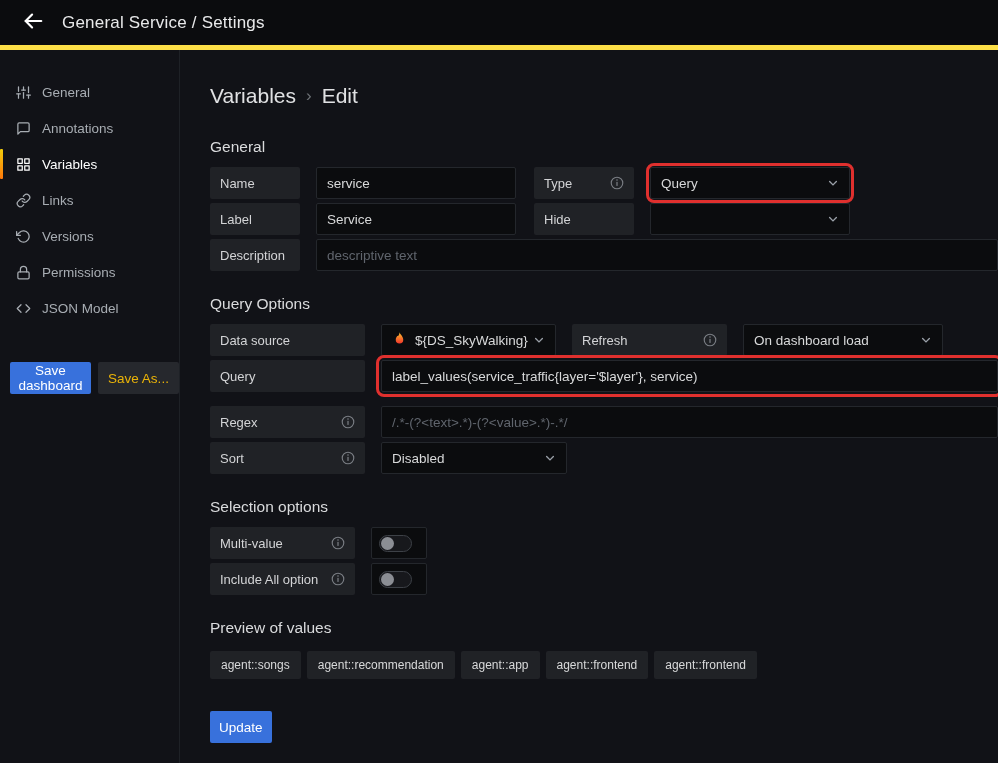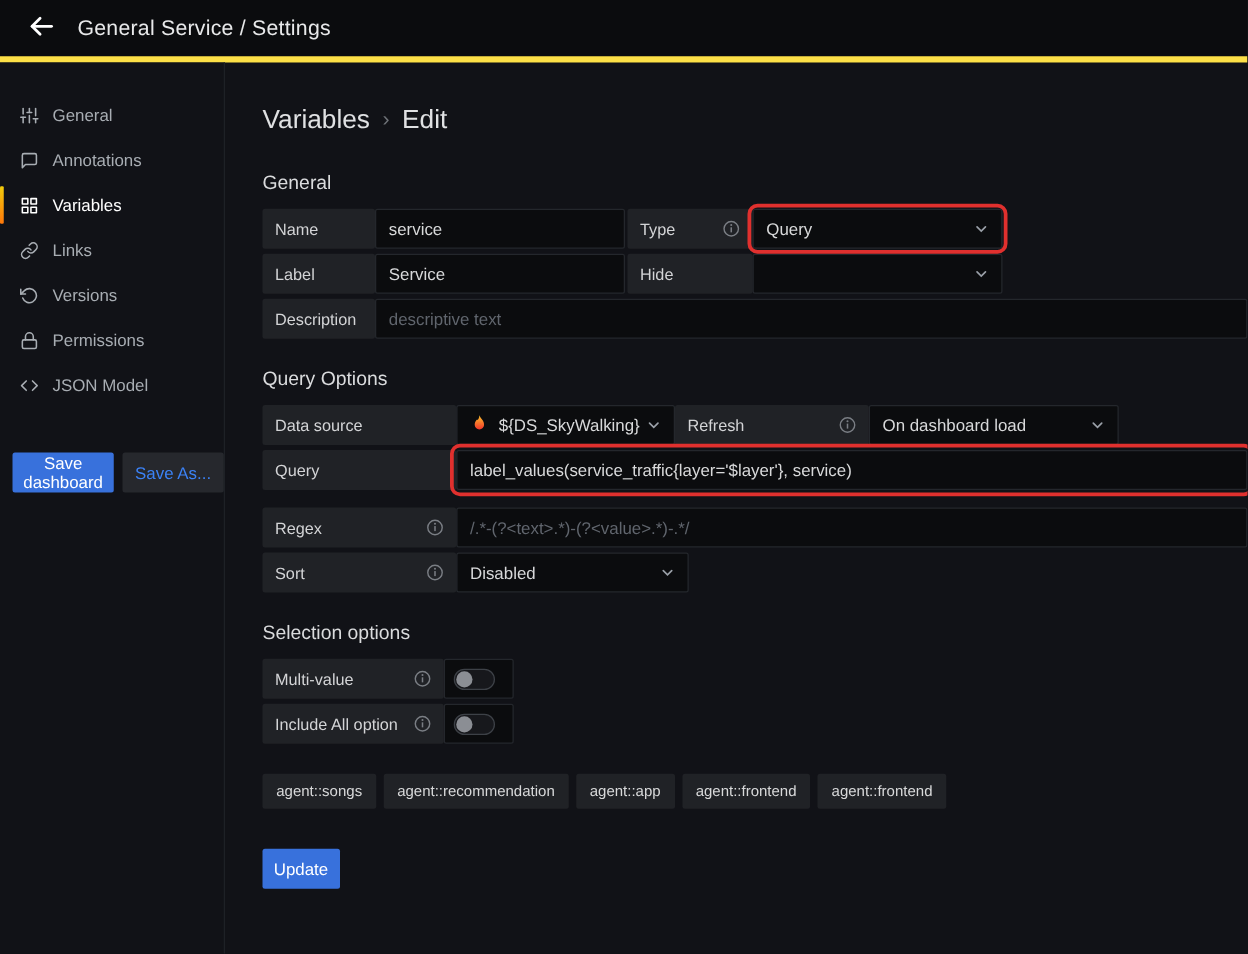--- a/index.html
+++ b/index.html
@@ -37,32 +37,32 @@
   .side-item.active::before {
     content: ''; position: absolute; left: 0; top: 3px; bottom: 3px; width: 3px;
     background: linear-gradient(#f2cc0c, var(--active-orange, #ff780a)); border-radius: 1px;
   }
   .sidebar-actions { margin-top: 36px; padding-left: 10px; display: flex; flex-direction: row; gap: 7px; }
   .btn {
     border: none; border-radius: 2px; height: 32px; cursor: pointer;
     font-family: inherit; font-size: 13.5px; font-weight: 500; color: #fff;
   }
   .btn.primary { background: var(--accent-blue, #3871dc); }
-  .btn.secondary { background: #26282d; color: #3b82f6; }
+  .btn.secondary { background: #26282d; color: #eab308; }
   .sidebar-actions .btn { width: 136px; }
 
   
   main { flex: 1; min-width: 0; padding: 34px 0 0 30px; }
   .breadcrumb { display: flex; align-items: center; gap: 10px; margin-bottom: 30px; font-size: 21px; color: #e0e1e3; font-weight: 500; }
   .breadcrumb .sep { color: #6e7277; font-size: 17px; font-weight: 400; }
   .breadcrumb .crumb-link { cursor: pointer; }
   h2.section-h { font-size: 15.5px; font-weight: 500; color: #dadbdd; margin-bottom: 11px; }
   .section { margin-top: 24px; }
 
-  .row { display: flex; align-items: stretch; gap: 0; margin-bottom: 4px; height: 32px; }
+  .row { display: flex; align-items: stretch; gap: 16px; margin-bottom: 4px; height: 32px; }
   .row.mb-lg { margin-bottom: 14px; }
 
   .flabel {
     background: #202226; border-radius: 2px; flex: none;
     display: flex; align-items: center; padding: 0 10px; gap: 8px;
     font-size: 13px; font-weight: 500; color: #d3d4d6;
   }
   .flabel.spread { justify-content: space-between; }
   .w90 { width: 90px; } .w100 { width: 100px; } .w145 { width: 145px; }
   .w155 { width: 155px; } .w175 { width: 175px; } .w195 { width: 186px; } .w200 { width: 200px; }
@@ -409,20 +409,21 @@
           <div class="toggle">
             <span class="track">
                 <span class="knob"></span>
               </span>
           </div>
         </div>
       </div>
 
       
       <div class="section">
+        <h2 class="section-h">Preview of values</h2>
         <div class="tags">
           <span class="tag">agent::songs</span>
           <span class="tag">agent::recommendation</span>
           <span class="tag">agent::app</span>
           <span class="tag">agent::frontend</span>
           <span class="tag">agent::frontend</span>
         </div>
       </div>
 
       <button class="btn primary update-btn">Update</button>

